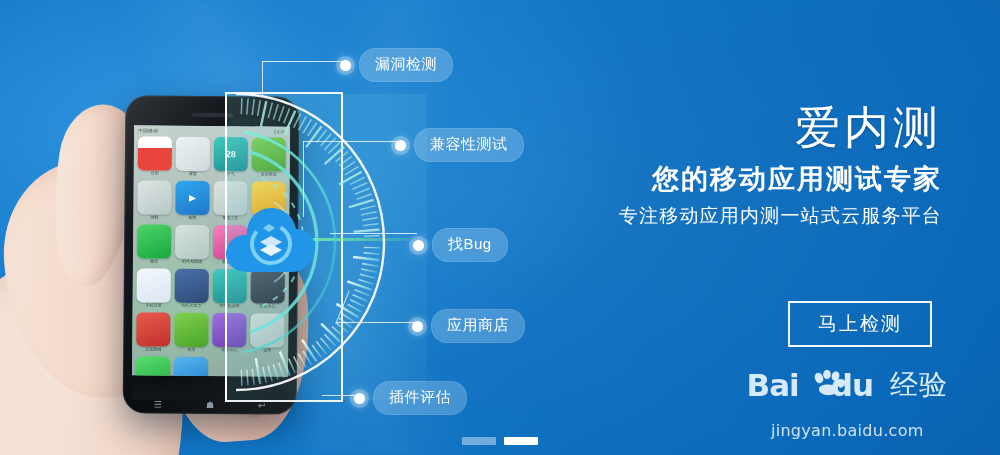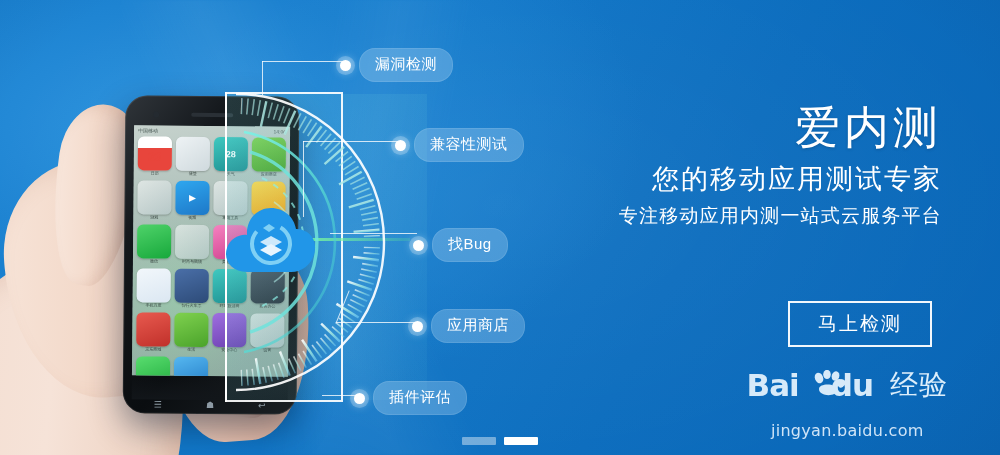--- a/index.html
+++ b/index.html
@@ -240,21 +240,21 @@
     letter-spacing: 4px;
     font-weight: normal;
     margin: 0 0 12px 0;
     text-shadow: 0 1px 3px rgba(0,30,60,0.25);
   }
   .title-sub {
     font-size: 27px;
     line-height: 1.15;
     letter-spacing: 2px;
     margin: 0 0 10px 0;
-    font-weight: normal;
+    font-weight: bold;
   }
   .title-sub2 {
     font-size: 19px;
     line-height: 1.2;
     letter-spacing: 1.2px;
     margin: 0;
     font-weight: normal;
   }
   .cta {
     position: absolute; right: 68px; top: 301px;

